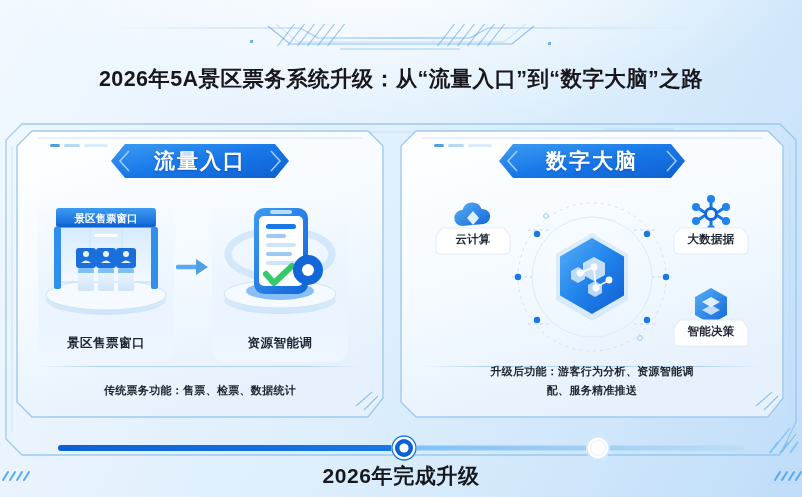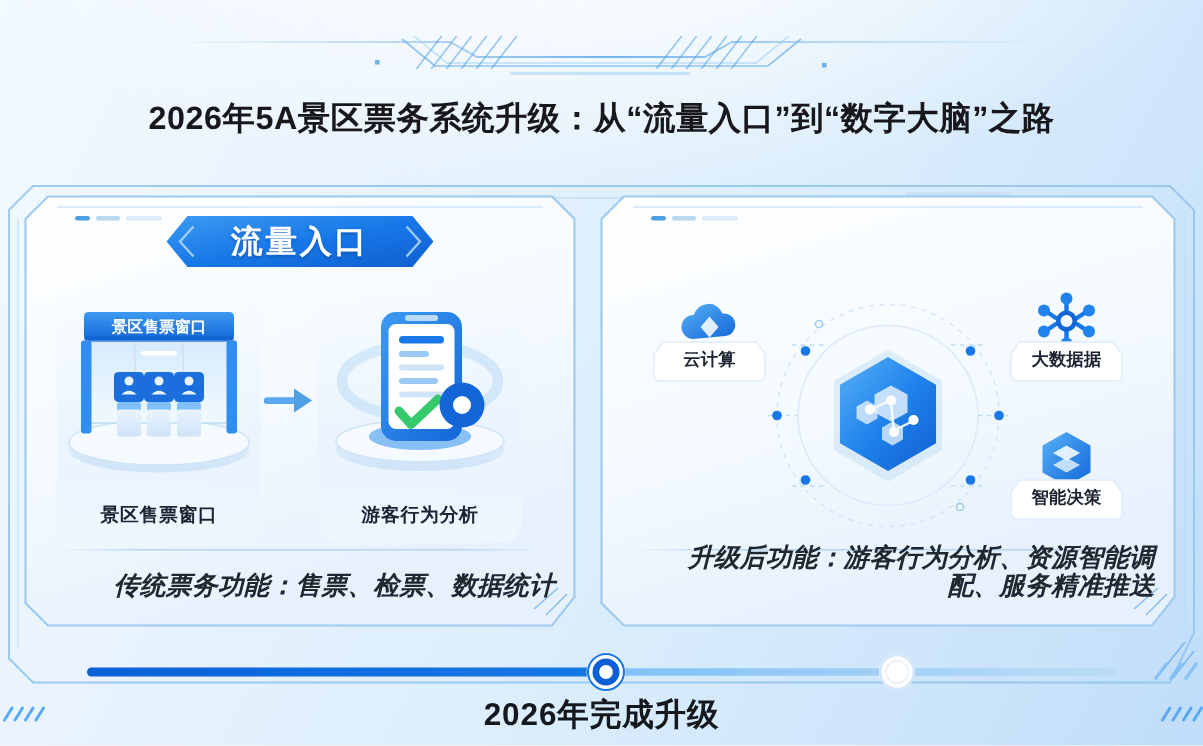--- a/index.html
+++ b/index.html
@@ -61,22 +61,22 @@
   .illo-card.phone{left:196px;}
   .illo-card .art{position:absolute;left:0;top:2px;width:136px;height:128px;}
   .illo-card .cap{
     position:absolute;left:0;right:0;bottom:10px;text-align:center;
     font-size:12.5px;font-weight:bold;color:#1c2430;letter-spacing:.5px;
   }
   .arrow{position:absolute;left:160px;top:62px;width:34px;height:26px;}
 
   
   .footnote{
-    position:absolute;left:14px;right:14px;bottom:18px;text-align:right;
-    font-size:17px;font-weight:bold;color:#20272f;line-height:19px;letter-spacing:.3px;font-style:italic;
+    position:absolute;left:14px;right:14px;bottom:18px;text-align:center;
+    font-size:11px;font-weight:bold;color:#20272f;line-height:19px;letter-spacing:.3px;
   }
   .divline{position:absolute;left:22px;right:22px;top:236px;height:1px;
     background:linear-gradient(90deg,rgba(150,195,240,0) 0%,rgba(150,195,240,.65) 18%,rgba(150,195,240,.65) 82%,rgba(150,195,240,0) 100%);}
 
   
   .hubwrap{position:absolute;left:0;top:56px;width:384px;height:182px;}
   .hubwrap svg.rings{position:absolute;left:0;top:0;}
   .hub{
     position:absolute;left:50%;top:50%;transform:translate(-50%,-50%);
     width:84px;height:92px;
@@ -285,21 +285,21 @@
           <rect x="58" y="16" width="22" height="4" rx="2" fill="#bcdcf5"></rect>
           <rect x="54" y="30" width="30" height="5" rx="2.5" fill="#1878e8"></rect>
           <rect x="54" y="40" width="20" height="4" rx="2" fill="#9cc9f3"></rect>
           <rect x="54" y="49" width="30" height="4" rx="2" fill="#cfe4f8"></rect>
           <rect x="54" y="58" width="26" height="4" rx="2" fill="#9cc9f3"></rect>
           <rect x="54" y="67" width="30" height="4" rx="2" fill="#cfe4f8"></rect>
           <path d="M54,80 L62,89 L80,72" fill="none" stroke="#36c96b" stroke-width="6" stroke-linecap="round" stroke-linejoin="round"></path>
           <circle cx="96" cy="76" r="15" fill="#1266d8"></circle>
           <circle cx="96" cy="76" r="6" fill="#ffffff"></circle>
         </svg>
-        <div class="cap">游客行为分析</div>
+        <div class="cap">资源智能调</div>
       </div>
     </div>
 
     <div class="divline"></div>
     <div class="footnote">传统票务功能：售票、检票、数据统计</div>
   </div>
 
   <div class="panel panel-right">
     <div class="pbg">
       <svg width="384" height="288" viewBox="0 0 384 288">
@@ -308,20 +308,28 @@
         <rect x="34" y="14" width="10" height="3" rx="1.5" fill="#4f9fe3"></rect>
         <rect x="48" y="14" width="16" height="3" rx="1.5" fill="#b9d8f2"></rect>
         <rect x="68" y="14" width="24" height="3" rx="1.5" fill="#dcebfa"></rect>
         <g stroke="#7fb9ee" stroke-width="1.1" opacity=".85" fill="none">
           <path d="M356,276 L372,262"></path>
             <path d="M364,280 L378,266"></path>
         </g>
       </svg>
     </div>
 
+    <div class="badge badge-right">
+      <svg width="186" height="34" viewBox="0 0 186 34">
+        <path d="M14,0 H172 L186,17 L172,34 H14 L0,17 Z" fill="url(#bgl)"></path>
+        <path d="M18,7 L9,17 L18,27" fill="none" stroke="#a8d4fb" stroke-width="1.6" opacity=".9"></path>
+        <path d="M168,7 L177,17 L168,27" fill="none" stroke="#a8d4fb" stroke-width="1.6" opacity=".9"></path>
+      </svg>
+      <span class="btxt">数字大脑</span>
+    </div>
 
     <div class="hubwrap">
       <svg class="rings" width="384" height="182" viewBox="0 0 384 182">
         <circle cx="192" cy="91" r="74" fill="none" stroke="#cfe4f8" stroke-width="1" stroke-dasharray="3 4"></circle>
         <circle cx="192" cy="91" r="60" fill="none" stroke="#dceafa" stroke-width="1"></circle>
         <path d="M128,44 H150" stroke="#bcdcf5" stroke-width="1" stroke-dasharray="3 3" fill="none"></path>
         <path d="M112,91 H132" stroke="#bcdcf5" stroke-width="1" stroke-dasharray="3 3" fill="none"></path>
         <path d="M128,138 H150" stroke="#bcdcf5" stroke-width="1" stroke-dasharray="3 3" fill="none"></path>
         <path d="M234,44 H256" stroke="#bcdcf5" stroke-width="1" stroke-dasharray="3 3" fill="none"></path>
         <path d="M252,91 H272" stroke="#bcdcf5" stroke-width="1" stroke-dasharray="3 3" fill="none"></path>

